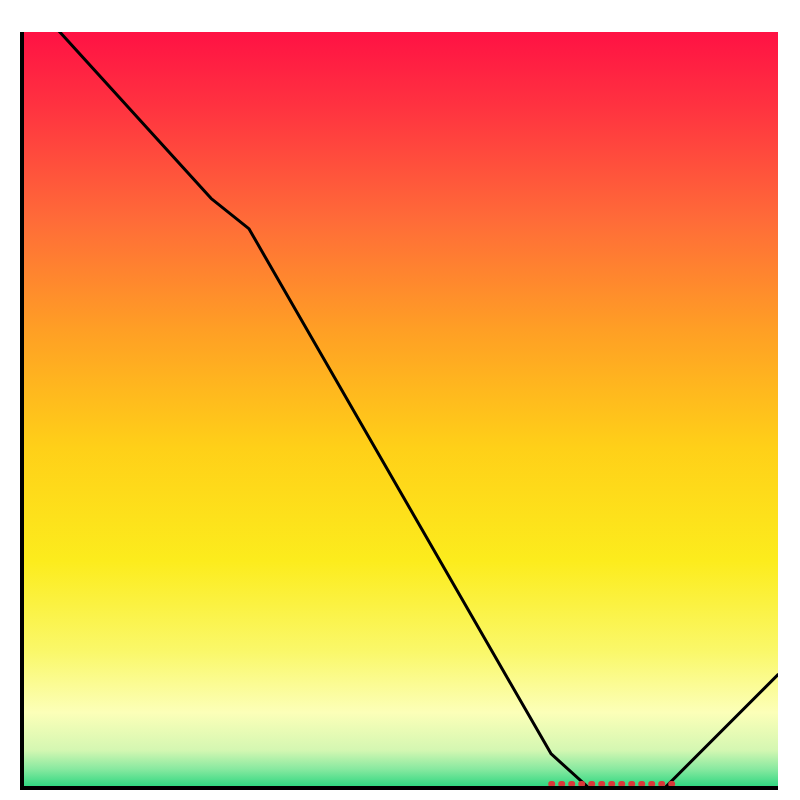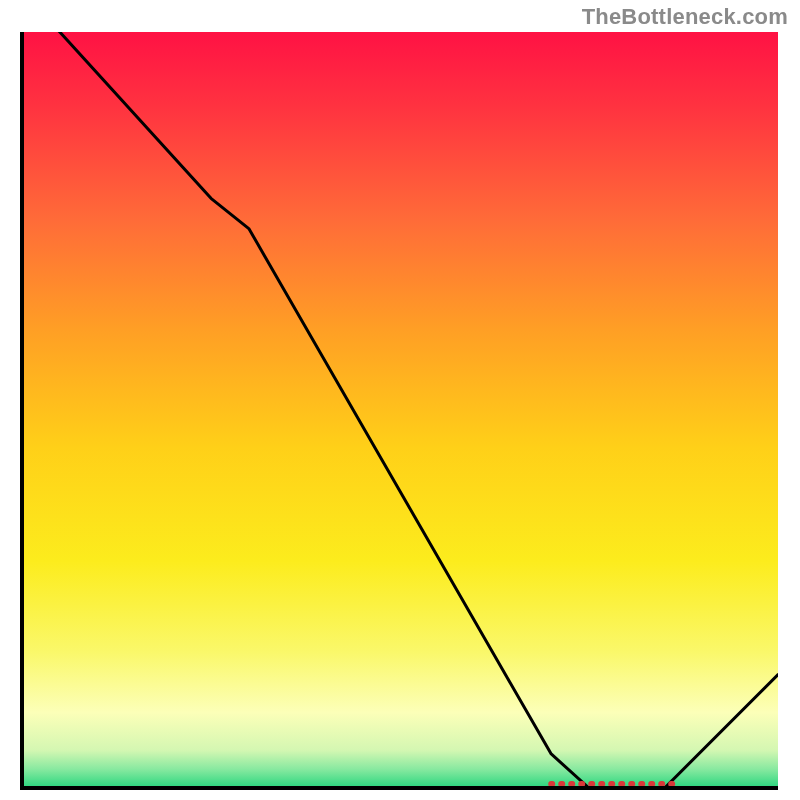--- a/index.html
+++ b/index.html
@@ -34,21 +34,20 @@
     height: 760px;
   }
   .plot svg {
     display: block;
   }
 </style>
 </head>
 <body>
 
 <div class="container">
-  <div class="watermark">TheBottleneck.com</div>
 
   <div class="plot">
     <svg id="chart-svg" width="760" height="760" viewBox="0 0 760 760">
         <defs>
           <linearGradient id="bg-grad" x1="0" y1="0" x2="0" y2="1">
             <stop offset="0.00%" stop-color="#ff1244"></stop>
             <stop offset="10.00%" stop-color="#ff3340"></stop>
             <stop offset="25.00%" stop-color="#ff6c38"></stop>
             <stop offset="40.00%" stop-color="#ffa124"></stop>
             <stop offset="55.00%" stop-color="#ffd018"></stop>

